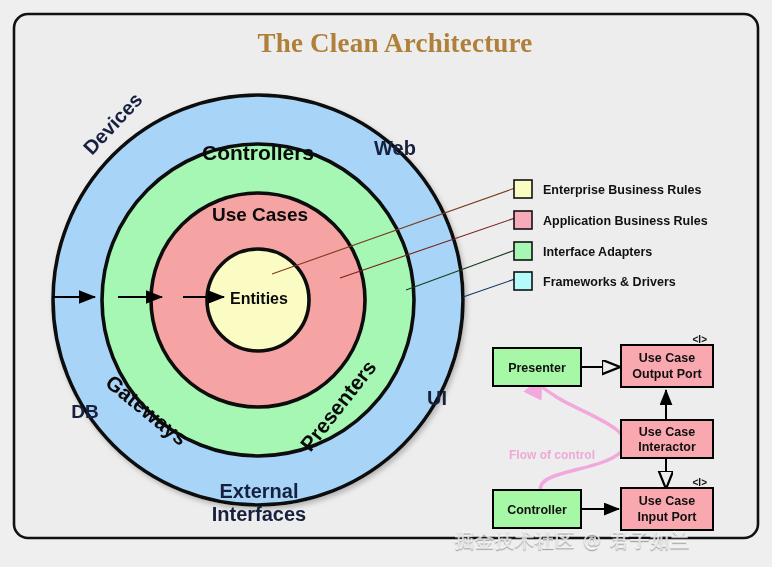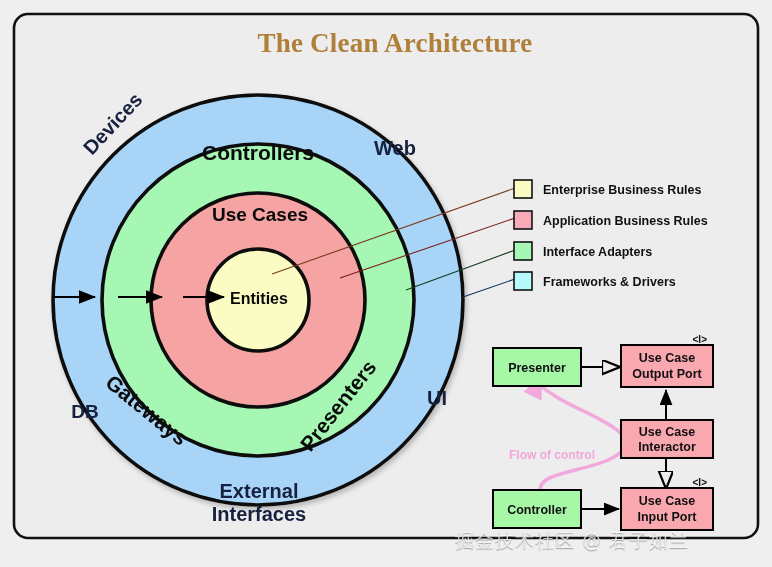--- a/index.html
+++ b/index.html
@@ -60,21 +60,21 @@
     font-family:"Liberation Sans", sans-serif;
     font-size:12px;font-weight:bold;fill:#f0a8d8;
   }
   .flow-path{stroke:#f2a8dc;stroke-width:3.4;fill:none;}
   .conn{stroke:#000;stroke-width:2;fill:none;}
 
   .wm{
     position:absolute;
     left:455px;top:528px;
     font-family:"DejaVu Sans", sans-serif;
-    font-size:19px;font-weight:normal;
+    font-size:19px;font-weight:bold;
     color:rgba(255,255,255,.72);
     text-shadow:0 1px 1px rgba(90,90,90,.55);
     letter-spacing:1px;
     white-space:nowrap;
     pointer-events:none;
   }
 </style>
 </head>
 <body>
 

